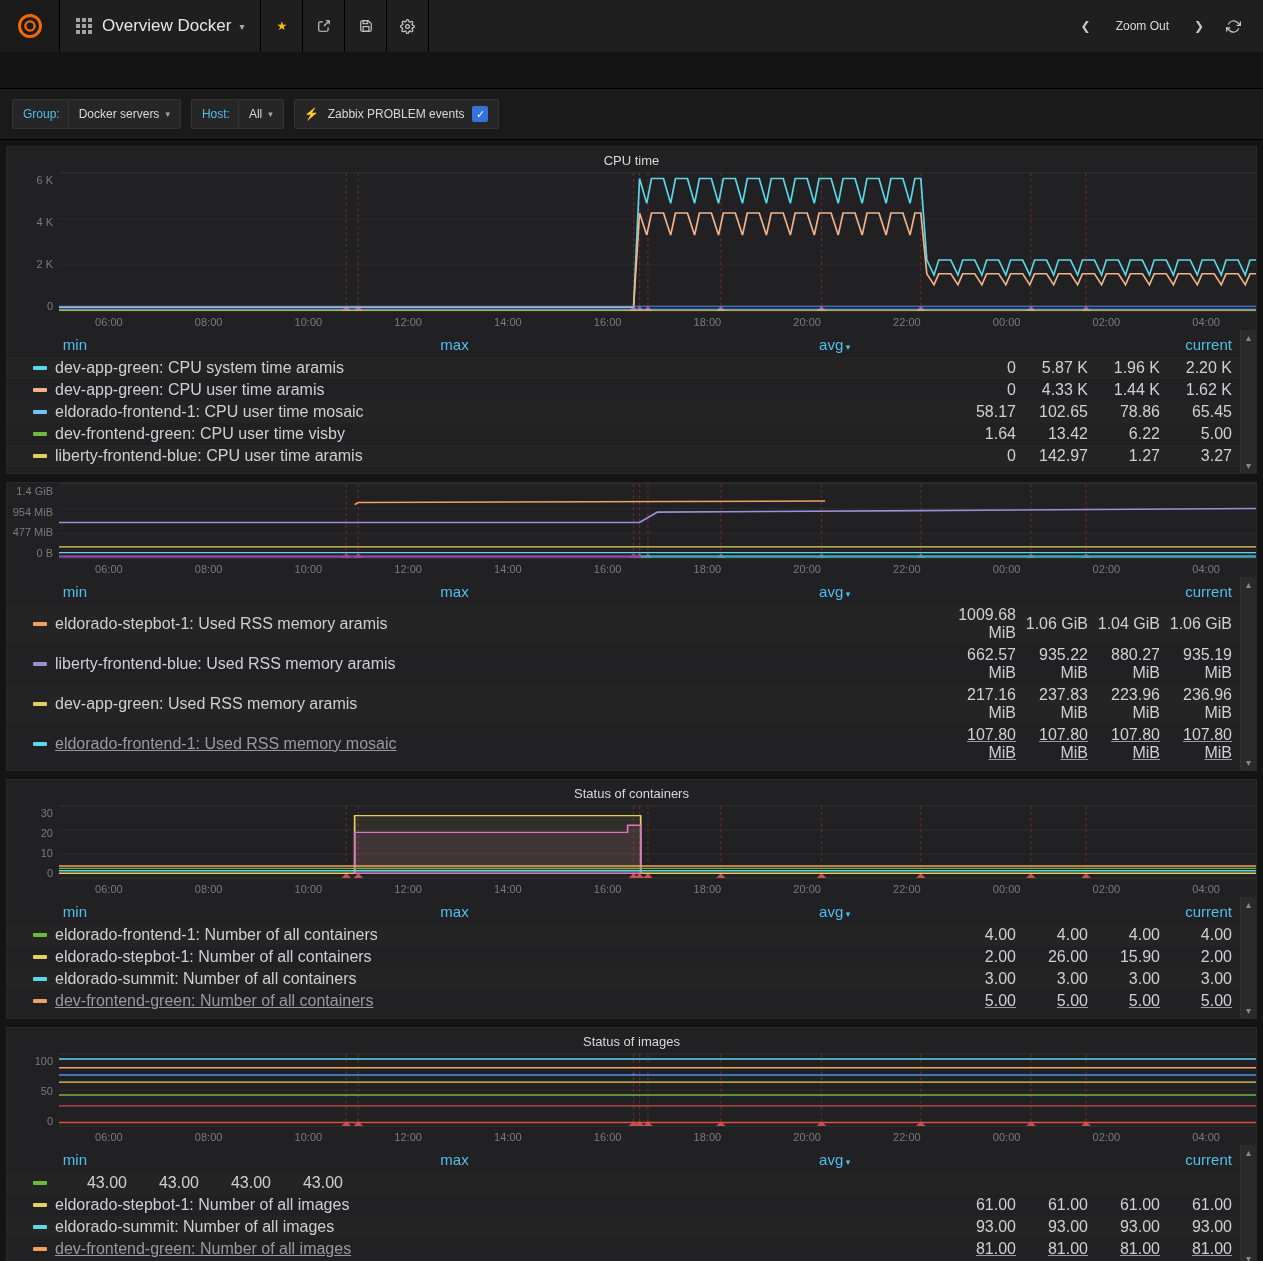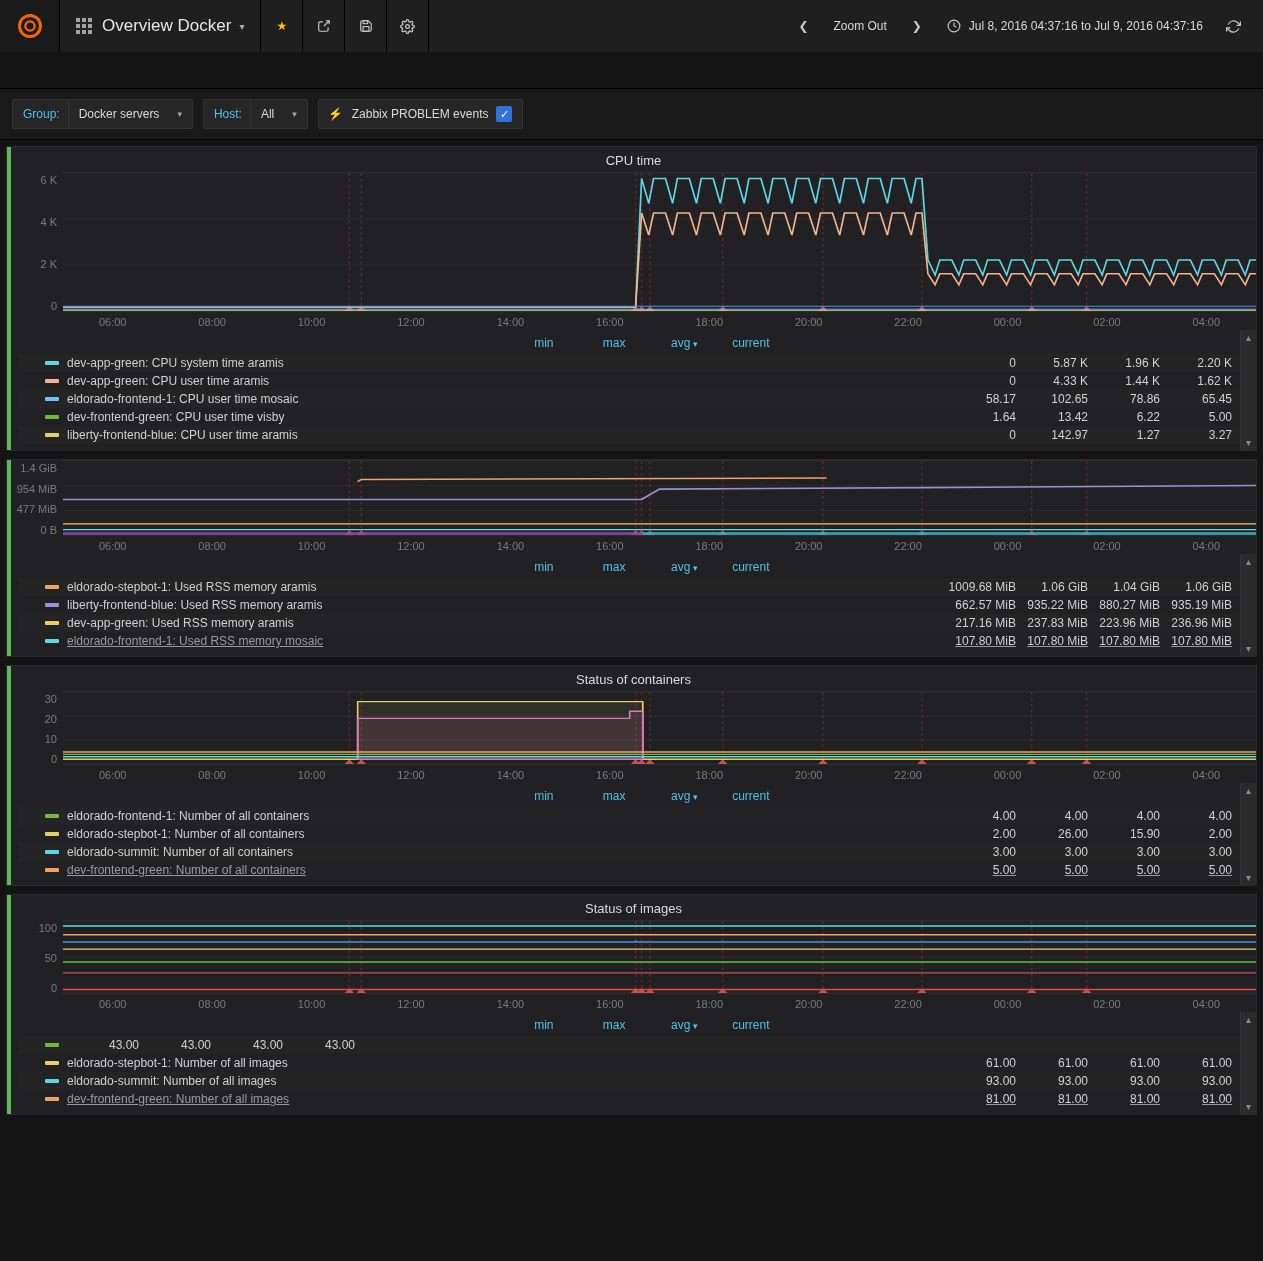--- a/index.html
+++ b/index.html
@@ -73,21 +73,21 @@
   }
   .tmpl-label {
     color: #4fc0e8;
     padding: 0 8px 0 10px;
     font-size: 12px;
     border-right: 1px solid #333;
     height: 100%; display:flex; align-items:center;
   }
   .tmpl-value {
     padding: 0 10px;
-    display: flex; align-items: center; gap: 18px;
+    display: flex; align-items: center; gap: 6px;
     cursor: pointer;
     height: 100%;
   }
   .tmpl-value .caret { font-size: 9px; opacity: .7; }
   .annotation-pill {
     display: flex; align-items: center;
     background: #262626;
     border: 1px solid #333;
     border-radius: 2px;
     height: 30px;
@@ -102,20 +102,21 @@
     border-radius: 2px;
     display: flex; align-items: center; justify-content: center;
     color: #fff; font-size: 11px;
   }
   
   .dash { padding: 6px; display: flex; flex-direction: column; gap: 8px; }
   .panel {
     display: flex;
     background: #212124;
     border: 1px solid #292929;
+    flex-direction: column;
   }
   .panel-stripe {
     width: 4px; background: #5cb85c;
   }
   .panel-body { flex: 1; display: flex; flex-direction: column; }
   .panel-title {
     text-align: center;
     font-size: 13px;
     color: #d8d9da;
     padding: 6px 0 4px;
@@ -162,34 +163,33 @@
     font-size: 10px;
     padding: 2px 0;
   }
   .legend {
     flex: 1;
     padding: 4px 0 6px 0;
   }
   .legend-head {
     display: flex;
     color: #4fc0e8;
-    font-size: 12px;
+    font-size: 15px;
     padding: 2px 8px 4px;
-    justify-content: center;
+    justify-content: space-between;
   }
   .legend-head .lh-cell { width: 72px; text-align: right; cursor: pointer; }
   .legend-head .lh-avg::after { content: " ▾"; font-size: 9px; }
   .legend-row {
     display: flex;
     align-items: center;
     padding: 2px 8px;
-    font-size: 12px;
+    font-size: 16px;
     color: #cfcfcf;
     cursor: pointer;
-    margin-left: 8px;
   }
   .legend-row:nth-child(even) { background: #242424; }
   .swatch {
     width: 14px; height: 4px; border-radius: 1px;
     margin-right: 8px; margin-left: 18px;
   }
   .ser-name { flex: 1; }
   .lv { width: 72px; text-align: right; color: #d0d0d0; }
   .legend-row.cut { color: #9a9a9a; text-decoration: underline; }
 </style>
@@ -244,27 +244,20 @@
   </div>
   <div class="navbar-right">
     <div class="nav-icon-btn">
       <span>❮</span>
     </div>
     <div class="timepicker">
       <span>Zoom Out</span>
     </div>
     <div class="nav-icon-btn">
       <span>❯</span>
-    </div>
-    <div class="timepicker">
-      <svg width="14" height="14" viewBox="0 0 24 24" fill="none" stroke="#c7c7c7" stroke-width="2">
-        <circle cx="12" cy="12" r="10"></circle>
-          <path d="M12 6v6l4 2"></path>
-      </svg>
-      <span>Jul 8, 2016 04:37:16 to Jul 9, 2016 04:37:16</span>
     </div>
     <div class="nav-icon-btn">
       <svg width="15" height="15" viewBox="0 0 24 24" fill="none" stroke="#c7c7c7" stroke-width="2">
         <path d="M23 4v6h-6M1 20v-6h6"></path>
           <path d="M3.51 9a9 9 0 0 1 14.85-3.36L23 10M1 14l4.64 4.36A9 9 0 0 0 20.49 15"></path>
       </svg>
     </div>
   </div>
 </div>
 

